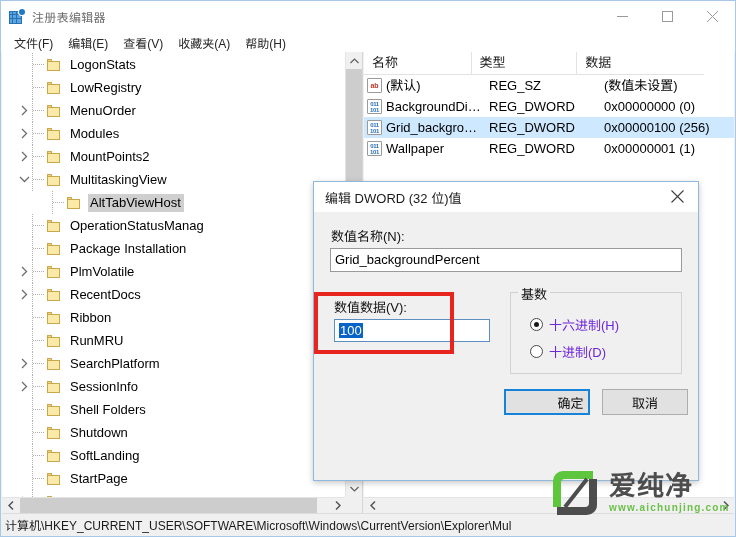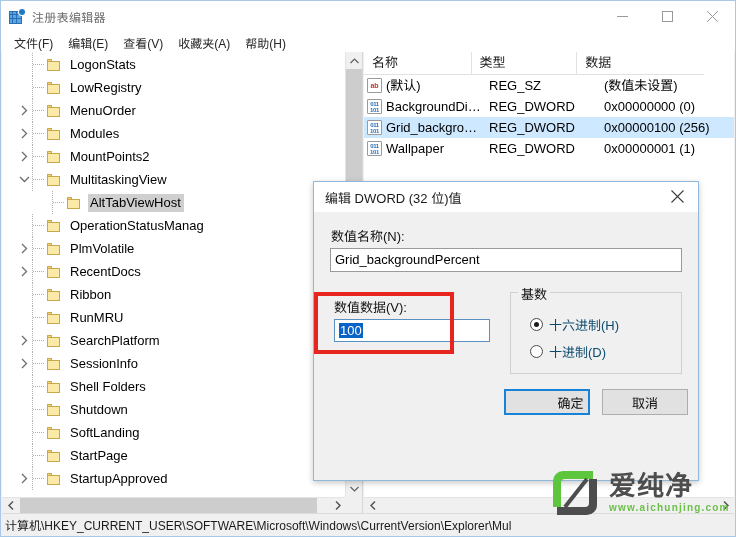--- a/index.html
+++ b/index.html
@@ -521,21 +521,21 @@
   .radio-dot.on::after {
     content: "";
     position: absolute;
     left: 3px; top: 3px;
     width: 5px; height: 5px;
     border-radius: 50%;
     background: #1a1a1a;
   }
   .radio-label {
     font-size: 13px;
-    color: #0c4a6e;
+    color: #6d28d9;
     white-space: nowrap;
   }
 
   .dlg-btn {
     position: absolute;
     width: 86px;
     height: 26px;
     background: #e1e1e1;
     border: 1px solid #adadad;
     box-sizing: border-box;
@@ -707,20 +707,27 @@
               <div class="dotline elbow"></div>
               <div class="folder"></div>
               <div class="tree-label">AltTabViewHost</div>
             </div>
             <div class="tree-row">
               <div class="tree-indent" style="width: 14px;"></div>
               <div class="expander"></div>
               <div class="dotline elbow"></div>
               <div class="folder"></div>
               <div class="tree-label">OperationStatusManag</div>
+            </div>
+            <div class="tree-row">
+              <div class="tree-indent" style="width: 14px;"></div>
+              <div class="expander"></div>
+              <div class="dotline elbow"></div>
+              <div class="folder"></div>
+              <div class="tree-label">Package Installation</div>
             </div>
             <div class="tree-row">
               <div class="tree-indent" style="width: 14px;"></div>
               <div class="expander">
                 <svg width="7" height="11" viewBox="0 0 7 11">
                   <polyline points="1,1 5.5,5.5 1,10" fill="none" stroke="currentColor" stroke-width="1.3"></polyline>
                 </svg>
               </div>
               <div class="dotline elbow"></div>
               <div class="folder"></div>

